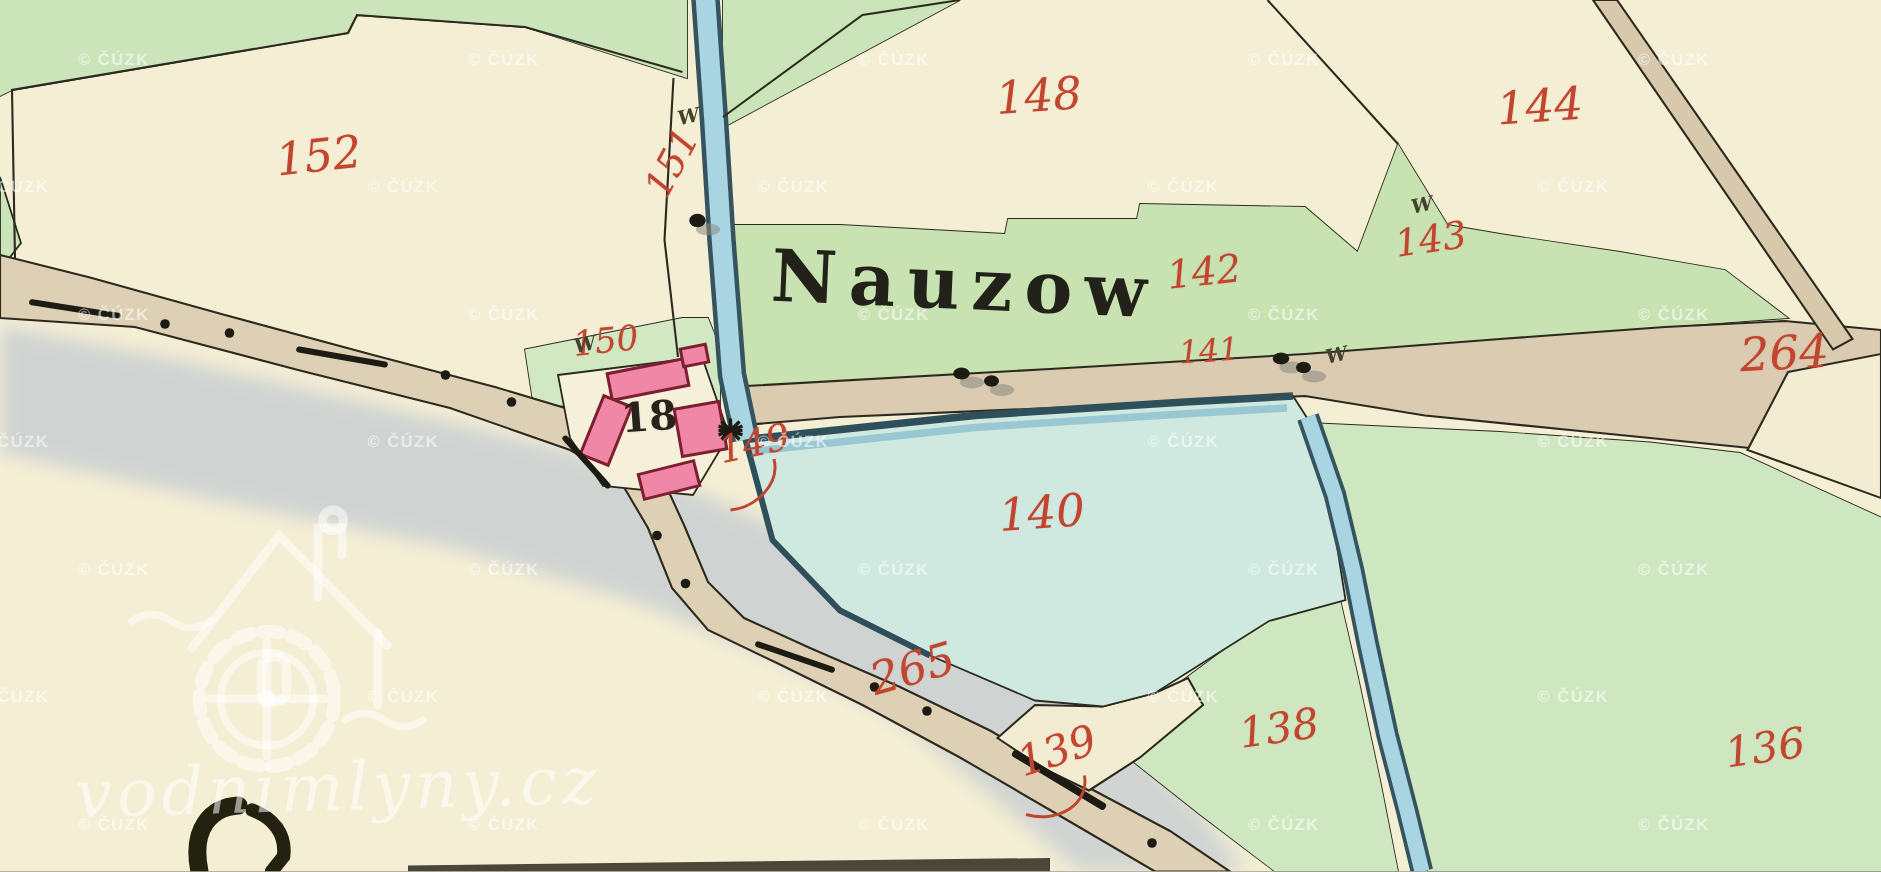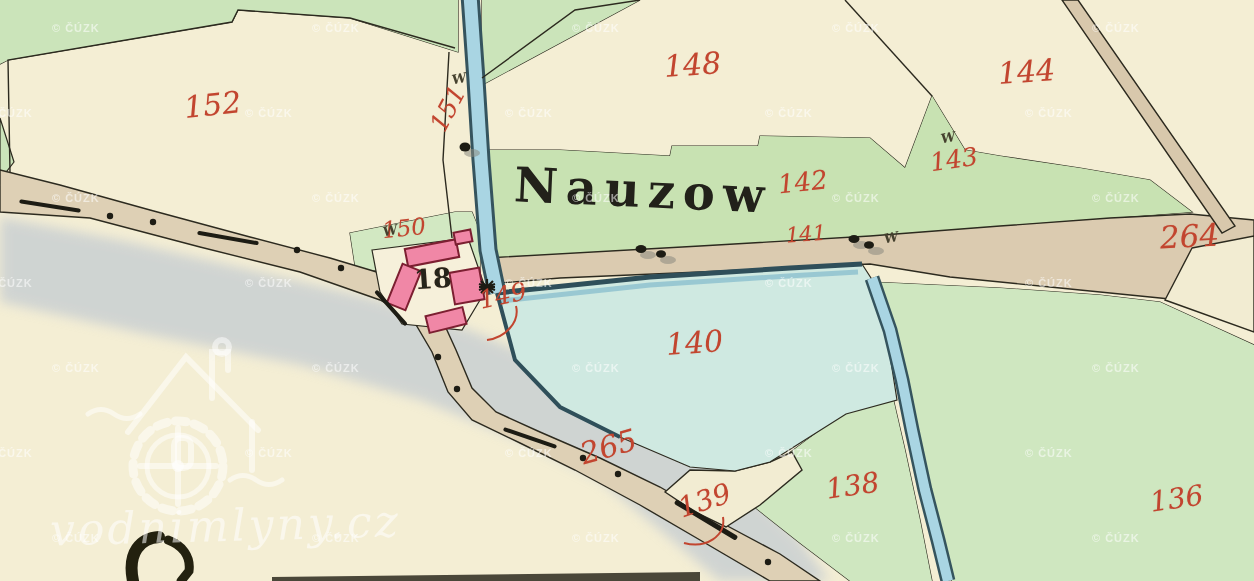--- a/index.html
+++ b/index.html
@@ -19,21 +19,21 @@
     position:absolute;font-family:"DejaVu Serif",serif;font-weight:bold;
     color:#22211a;letter-spacing:8px;line-height:1;white-space:nowrap;
   }
   .wmk{
     position:absolute;font-family:"DejaVu Serif",serif;font-style:italic;
     font-weight:bold;font-size:13px;color:#45412e;line-height:1;
   }
   .wm{
     position:absolute;font-family:"Liberation Sans",sans-serif;font-weight:bold;
     font-size:11px;letter-spacing:1px;color:rgba(255,255,255,0.55);
-    white-space:nowrap;pointer-events:none;
+    white-space:nowrap;pointer-events:none;margin-top:12px;
   }
   #vodni-text{
     position:absolute;left:50px;top:504px;font-size:44px;font-style:italic;
     font-family:"DejaVu Serif",serif;color:rgba(255,255,255,0.55);
     letter-spacing:3px;transform:rotate(-1.5deg);line-height:1;white-space:nowrap;
   }
 </style>
 </head>
 <body>
 

